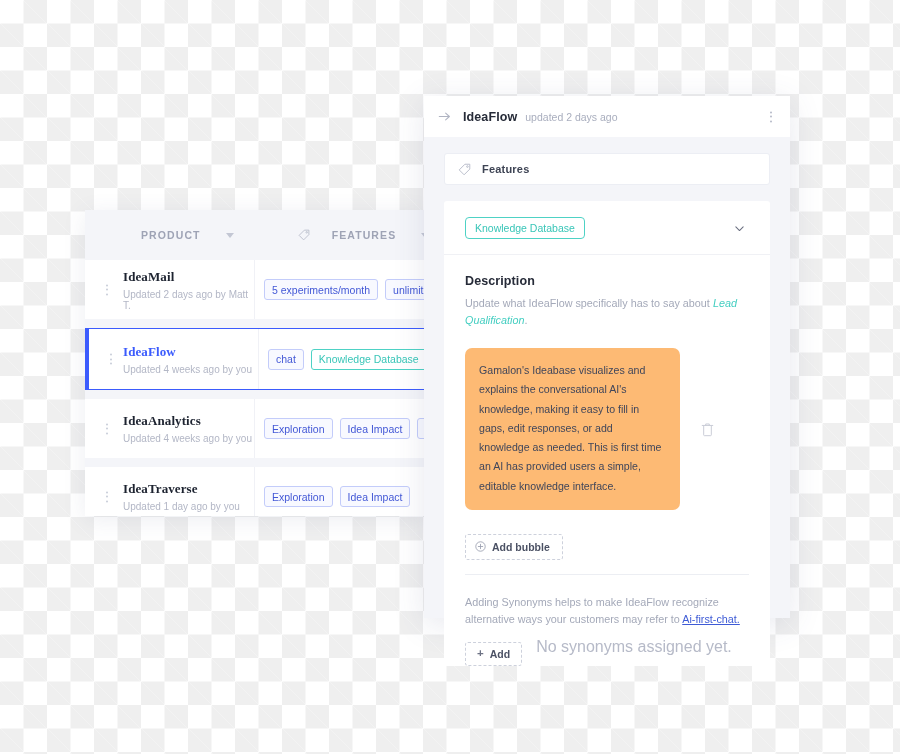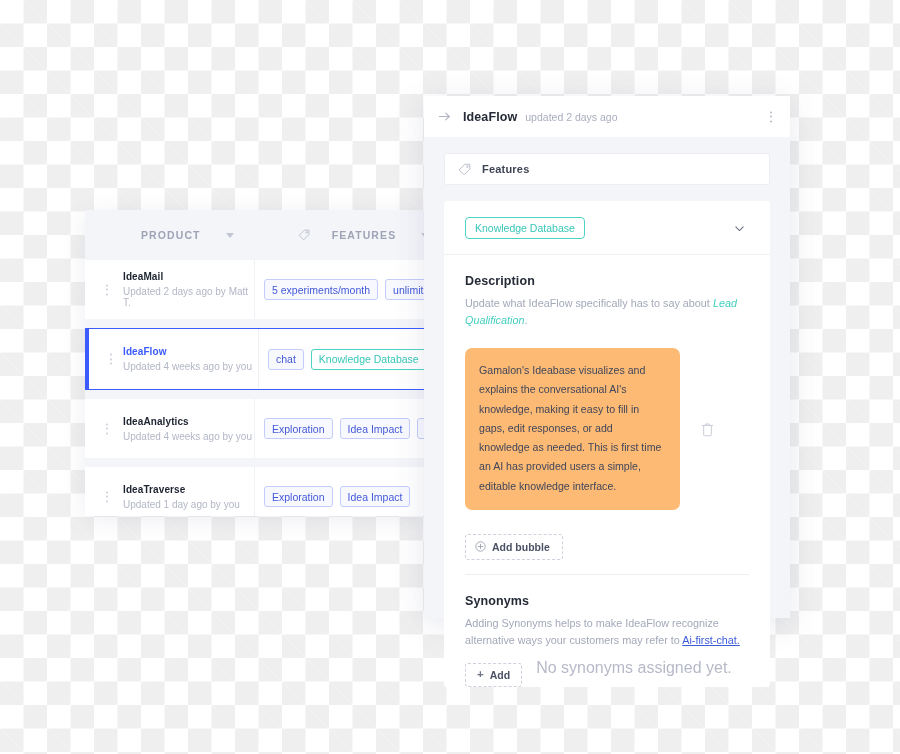--- a/index.html
+++ b/index.html
@@ -80,24 +80,25 @@
     padding-left: 38px;
     flex: 0 0 auto;
     border-right: 1px solid #f0f1f6;
     height: 100%;
     display: flex;
     flex-direction: column;
     justify-content: center;
   }
   .bg-row.selected .namecell { padding-left: 34px; }
   .bg-row .pname {
-    font-size: 10px;
+    font-size: 13px;
     font-weight: bold;
     color: #1d2330;
     letter-spacing: 0.1px;
+    font-family: Liberation Serif, serif;
   }
   .bg-row.selected .pname { color: #3b5bfd; }
   .bg-row .pmeta {
     font-size: 10px;
     color: #b3b7c6;
     margin-top: 4px;
   }
   .kebab-v {
     position: absolute;
     left: 21px;
@@ -452,21 +453,20 @@
                 <path d="M7 4.2v5.6M4.2 7h5.6" stroke-linecap="round"></path>
             </svg>
           </span>
           <span>Add bubble</span>
         </div>
       </div>
 
       <div class="divider"></div>
 
       <div class="sect">
-        <div class="sect-title">Synonyms</div>
         <div class="sect-desc"><span>Adding Synonyms helps to make IdeaFlow recognize alternative ways your customers may refer to </span><span class="blue-link">Ai-first-chat.</span></div>
 
         <div class="syn-row">
           <div class="dashed-btn small">
             <span class="plus-txt">+</span>
             <span>Add</span>
           </div>
           <div class="syn-empty">No synonyms assigned yet.</div>
         </div>
       </div>

